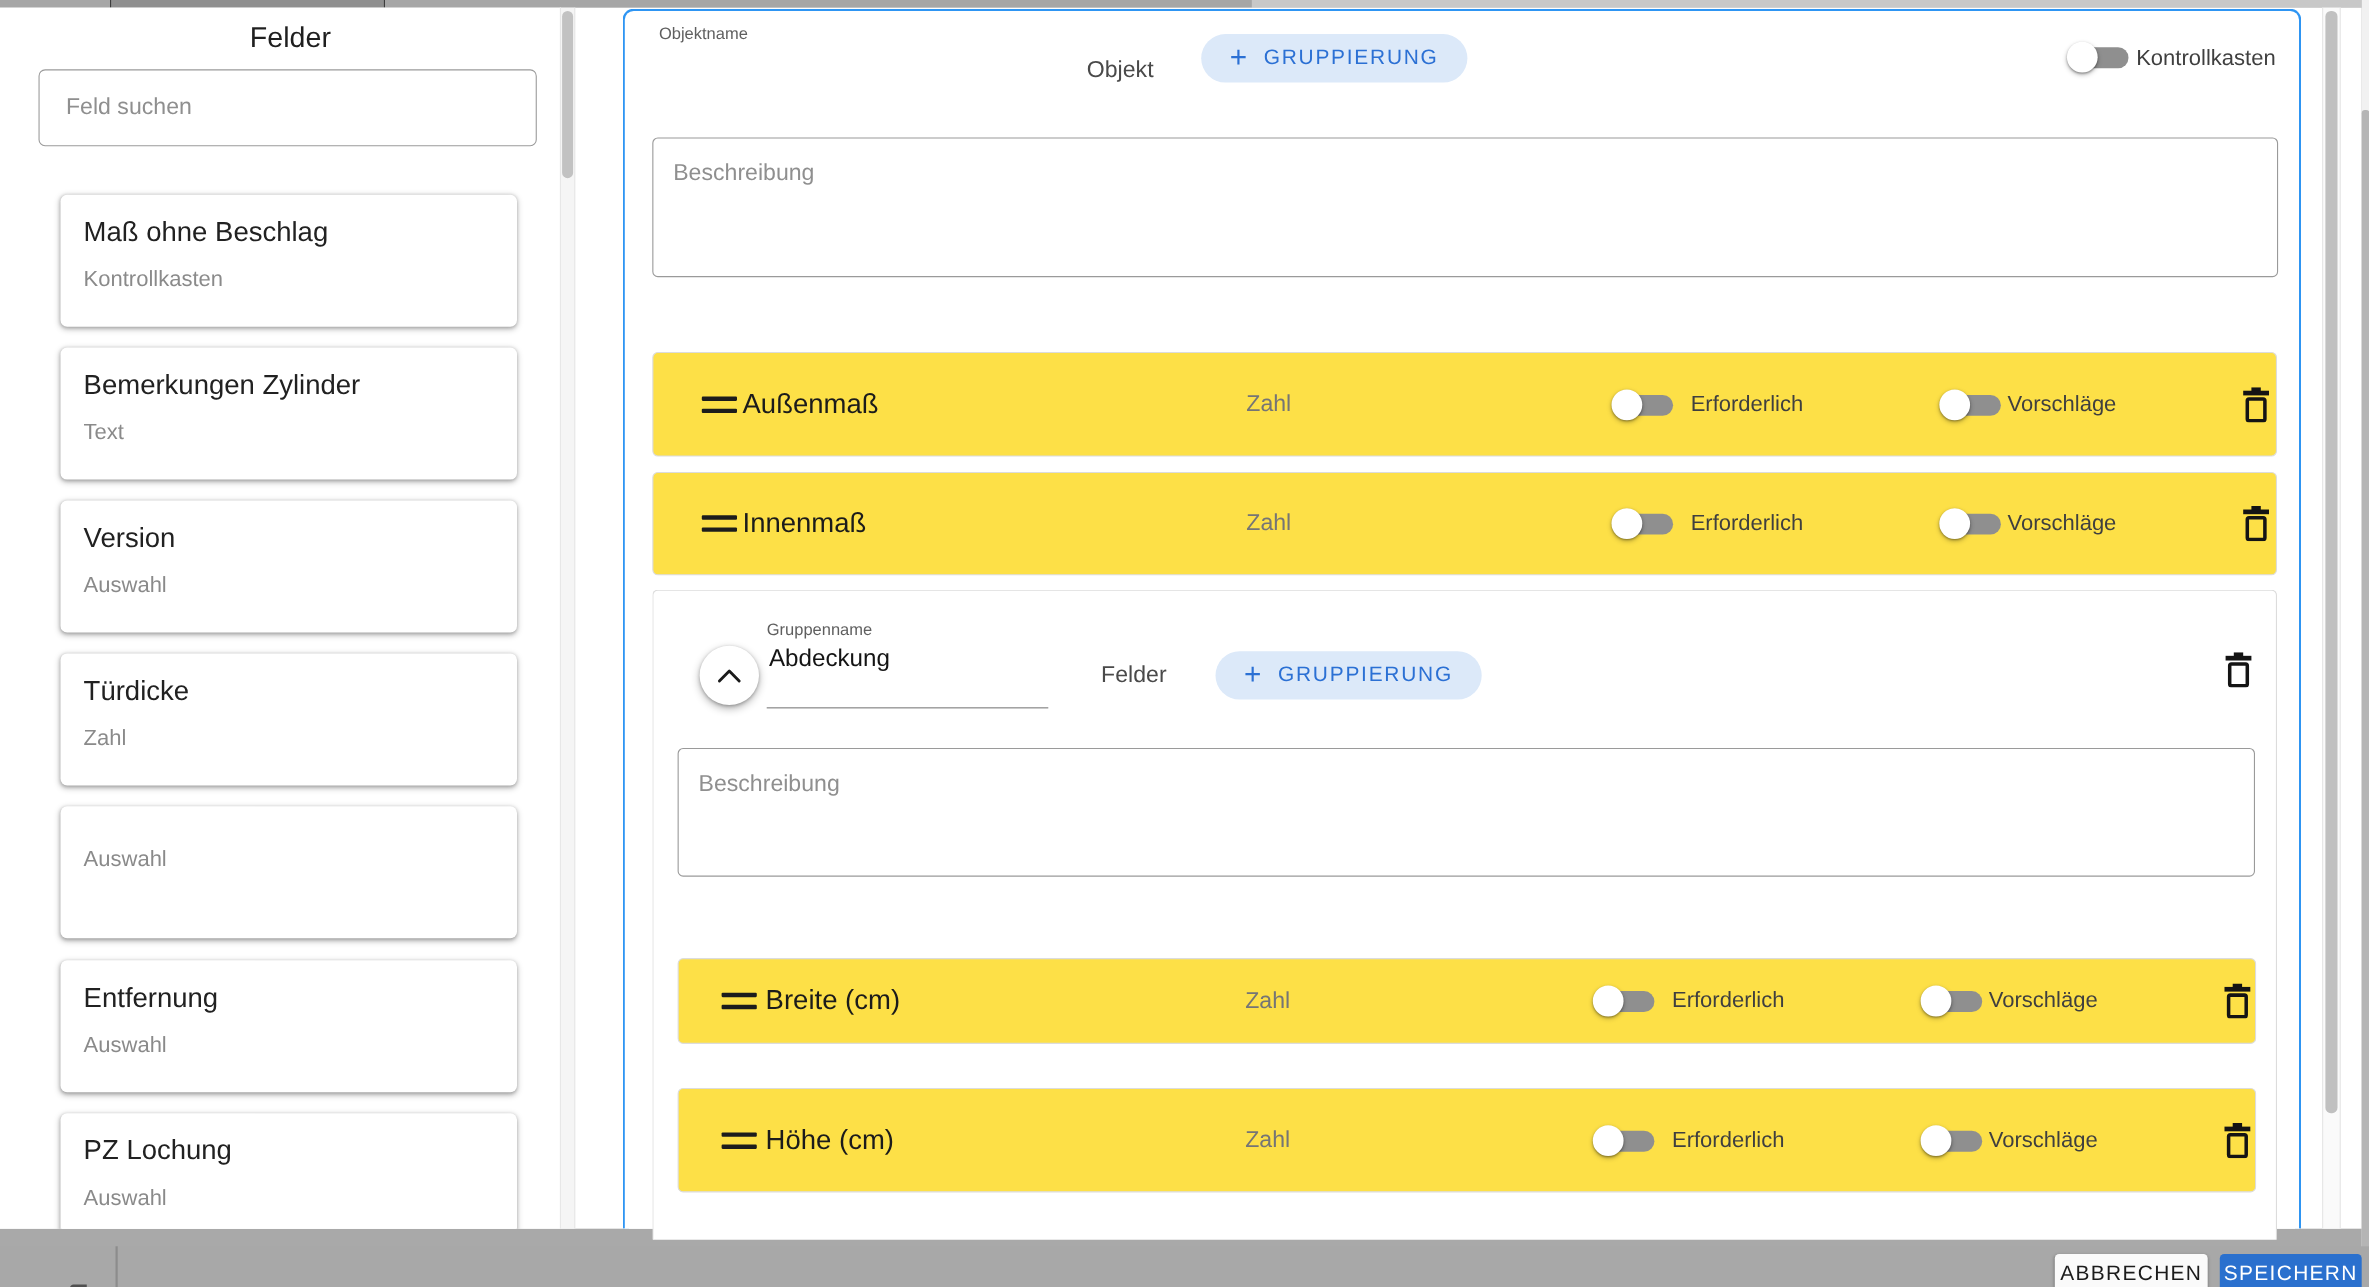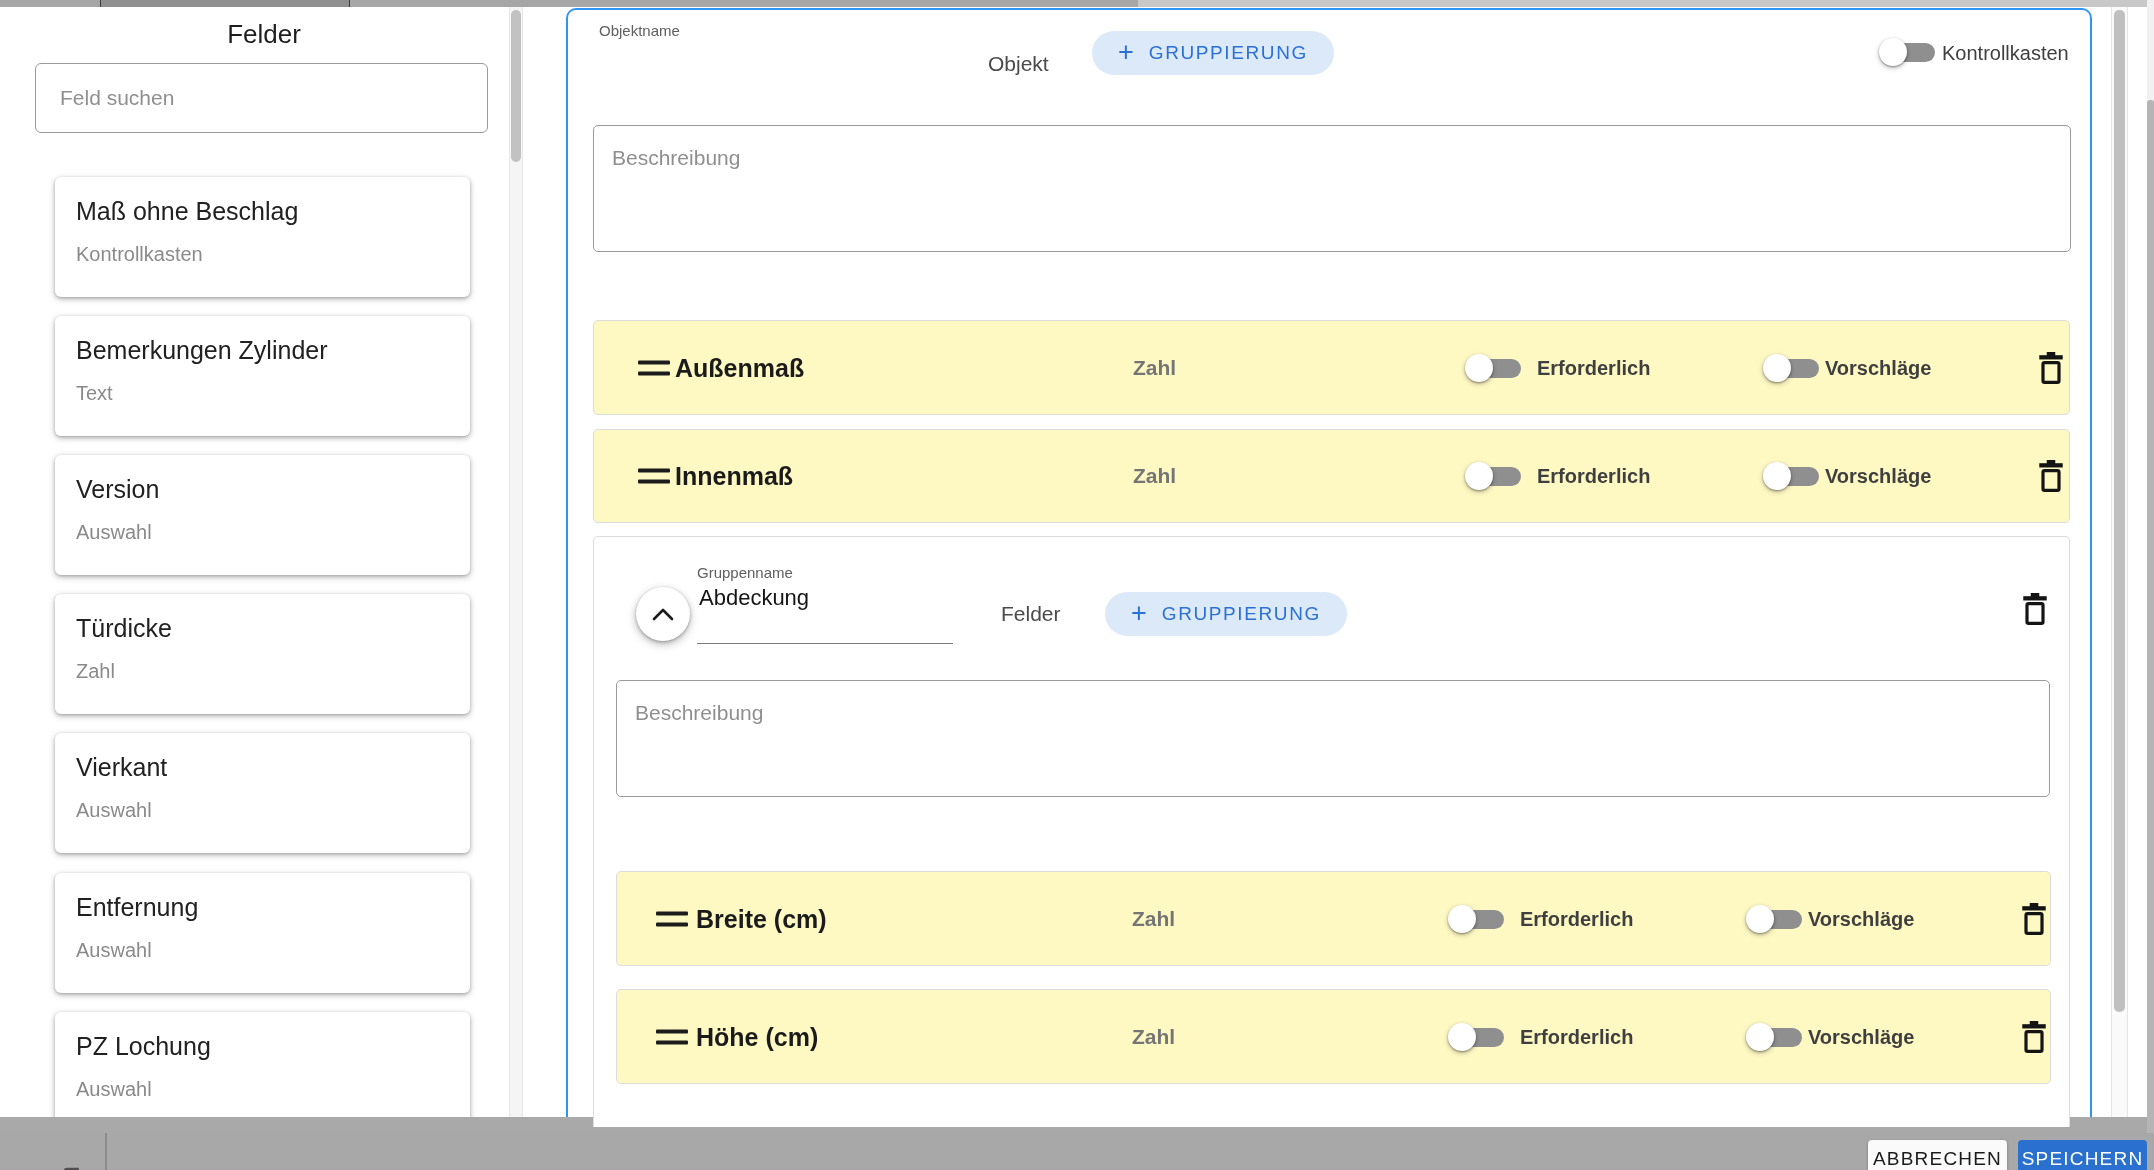--- a/index.html
+++ b/index.html
@@ -50,21 +50,21 @@
   .switch{position:relative;width:58px;height:28px;display:inline-block;cursor:pointer;}
   .switch .track{position:absolute;left:13px;top:5px;width:43px;height:19px;border-radius:10px;background:#8f8f8f;}
   .switch .knob{position:absolute;left:0;top:0;width:28px;height:28px;border-radius:50%;background:#fff;box-shadow:0 1px 2px rgba(0,0,0,.35),0 2px 5px rgba(0,0,0,.25);}
   .switch-label{font-size:20px;color:#3f3f3f;}
 
   .descr{position:absolute;border:1px solid #9a9a9a;border-radius:5px;resize:none;font-size:21px;color:#333;
          padding:20px 18px;outline:none;background:#fff;font-family:"Liberation Sans",sans-serif;}
   .descr::placeholder{color:#8f8f8f;}
 
   
-  .row{position:absolute;background:#fef9c3;border:1px solid #dcdcdc;border-radius:5px;font-weight:bold;}
+  .row{position:absolute;background:#fde047;border:1px solid #dcdcdc;border-radius:5px;}
   .row > *{position:absolute;top:50%;transform:translateY(-50%);}
   .row .drag{width:32px;height:15px;display:flex;flex-direction:column;justify-content:space-between;cursor:grab;left:var(--drag);}
   .row .drag i{display:block;width:32px;height:4px;background:#1c1c1c;border-radius:1px;}
   .row .flabel{left:var(--label);font-size:25px;color:#1b1b1b;white-space:nowrap;}
   .row .ftype{left:var(--type);font-size:21px;color:var(--muted-text,#757575);}
   .row .sw1{left:var(--sw1);}
   .row .lb1{left:var(--lb1);}
   .row .sw2{left:var(--sw2);}
   .row .lb2{left:var(--lb2);}
   .row .trash{left:var(--trash);}
@@ -120,21 +120,20 @@
     </div>
     <div class="card" style="top:448px">
       <div class="card-title">Version</div>
       <div class="card-sub">Auswahl</div>
     </div>
     <div class="card" style="top:587px">
       <div class="card-title">Türdicke</div>
       <div class="card-sub">Zahl</div>
     </div>
     <div class="card" style="top:726px">
-      <div class="card-title">Vierkant</div>
       <div class="card-sub">Auswahl</div>
     </div>
     <div class="card" style="top:866px">
       <div class="card-title">Entfernung</div>
       <div class="card-sub">Auswahl</div>
     </div>
     <div class="card" style="top:1005px">
       <div class="card-title">PZ Lochung</div>
       <div class="card-sub">Auswahl</div>
     </div>
@@ -231,21 +230,21 @@
       <button class="trash-btn" style="position:absolute;left:1428px;top:56px">
         <svg width="26" height="32" viewBox="0 0 24 30">
             <path d="M8 0h8v4H8z" fill="currentColor"></path>
             <rect x="1" y="3" width="22" height="4" fill="currentColor"></rect>
             <rect x="4.5" y="10" width="15" height="18.5" rx="1.5" fill="none" stroke="currentColor" stroke-width="3"></rect>
           </svg>
       </button>
 
       <textarea class="descr" style="left: 22px; top: 143px; width: 1434px; height: 117px;" placeholder="Beschreibung"></textarea>
 
-      <div class="row row-inner" style="left:22px;top:334px;width:1435px;height:95px">
+      <div class="row row-inner" style="left:22px;top:334px;width:1435px;height:78px">
         <span class="drag">
             <i></i>
             <i></i>
           </span>
         <span class="flabel">Breite (cm)</span>
         <span class="ftype">Zahl</span>
         <span class="switch sw1">
             <span class="track"></span>
             <span class="knob"></span>
           </span>

